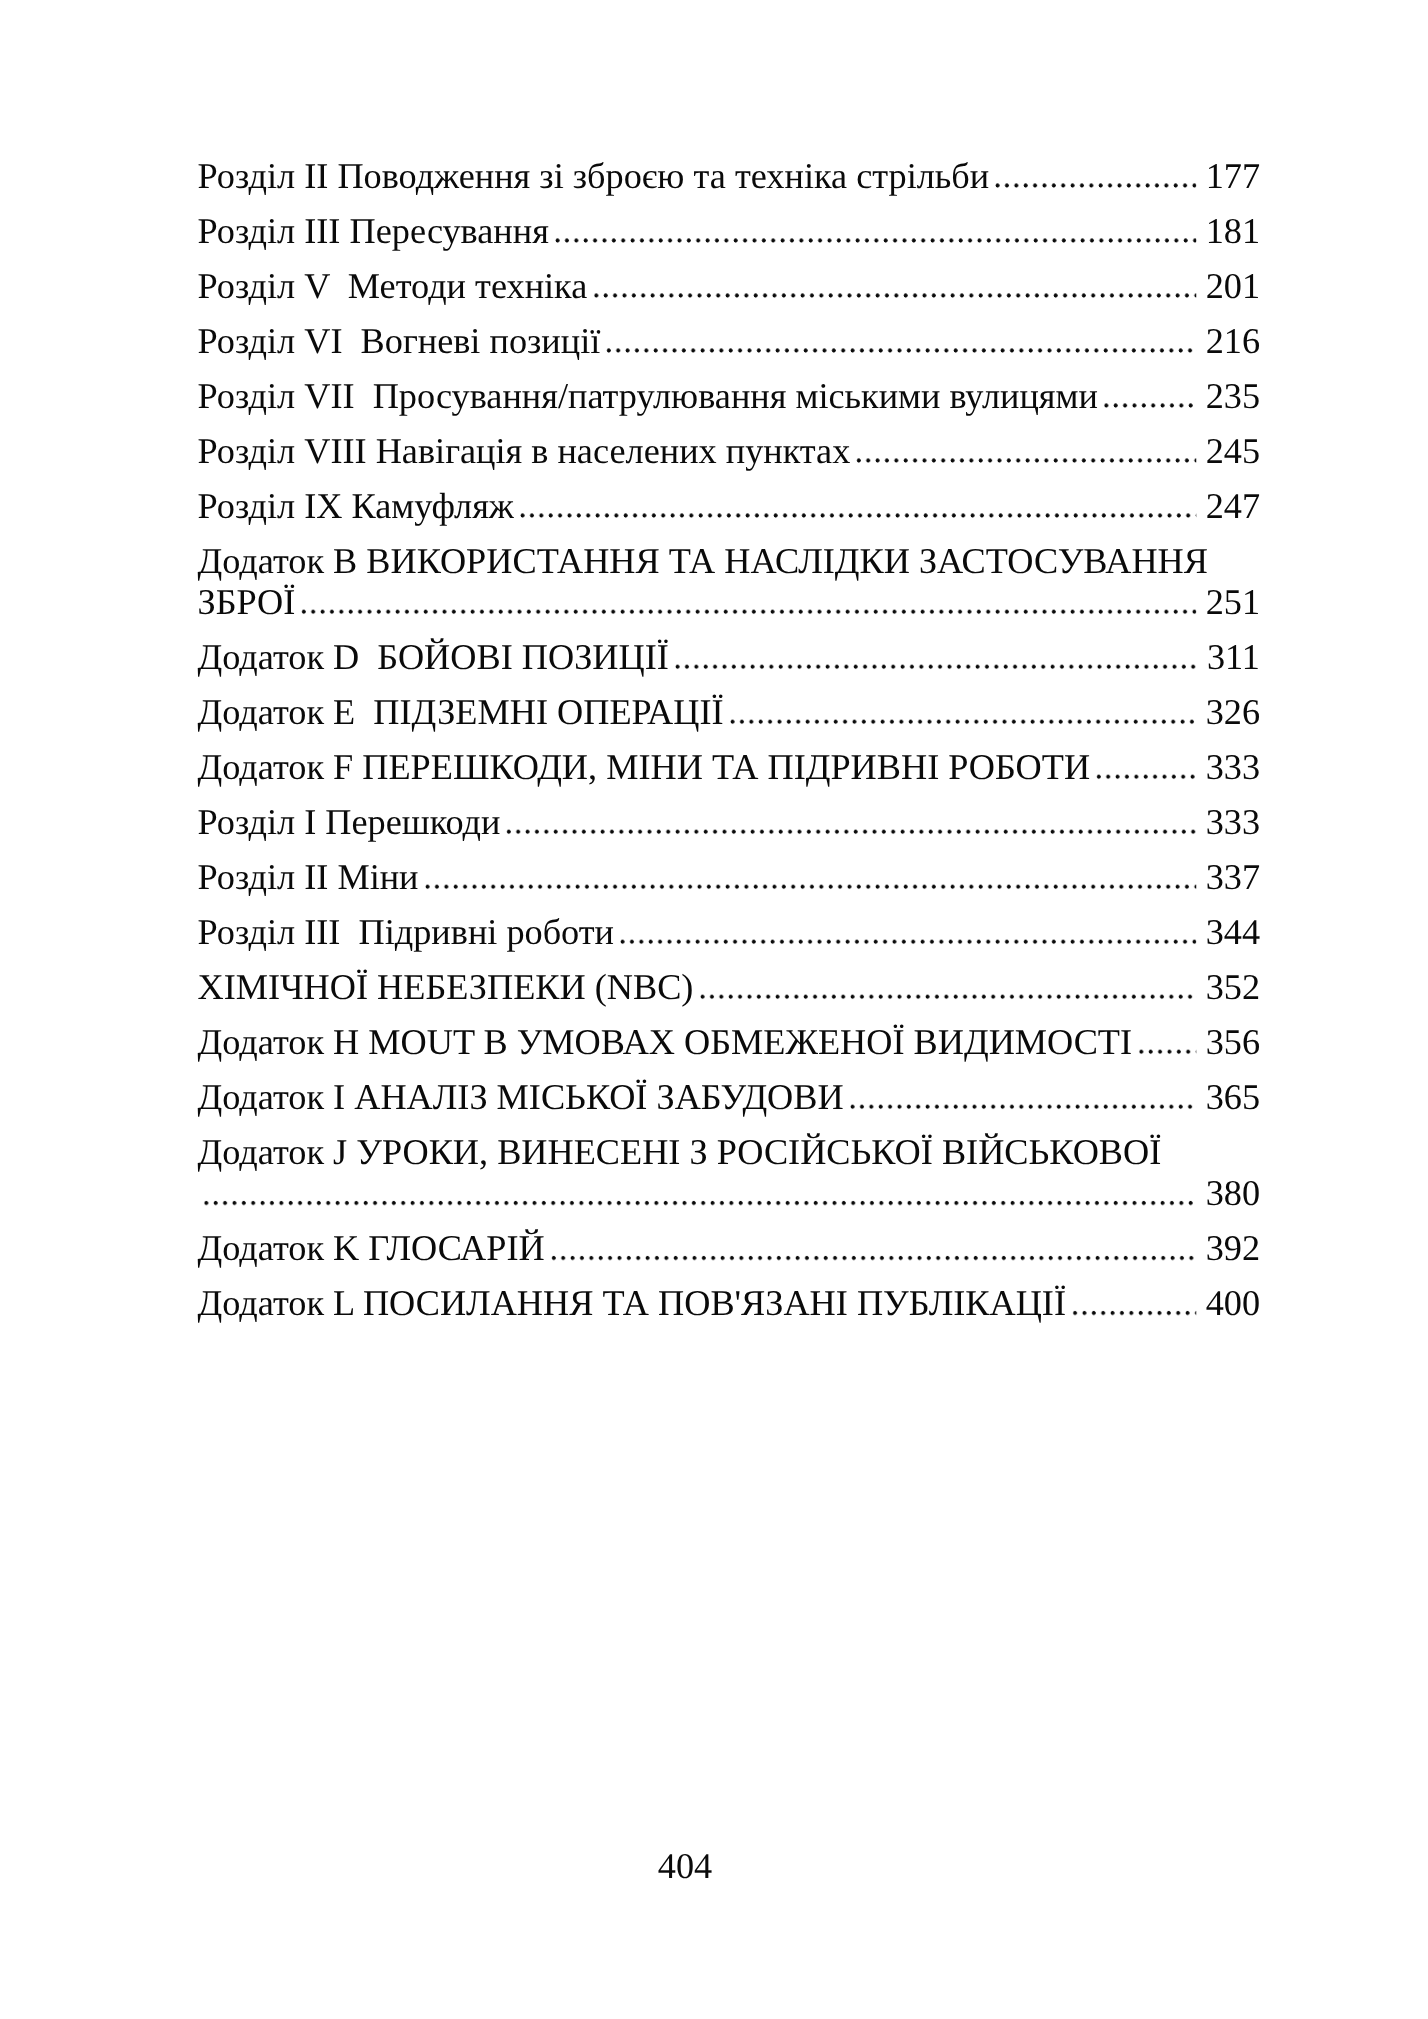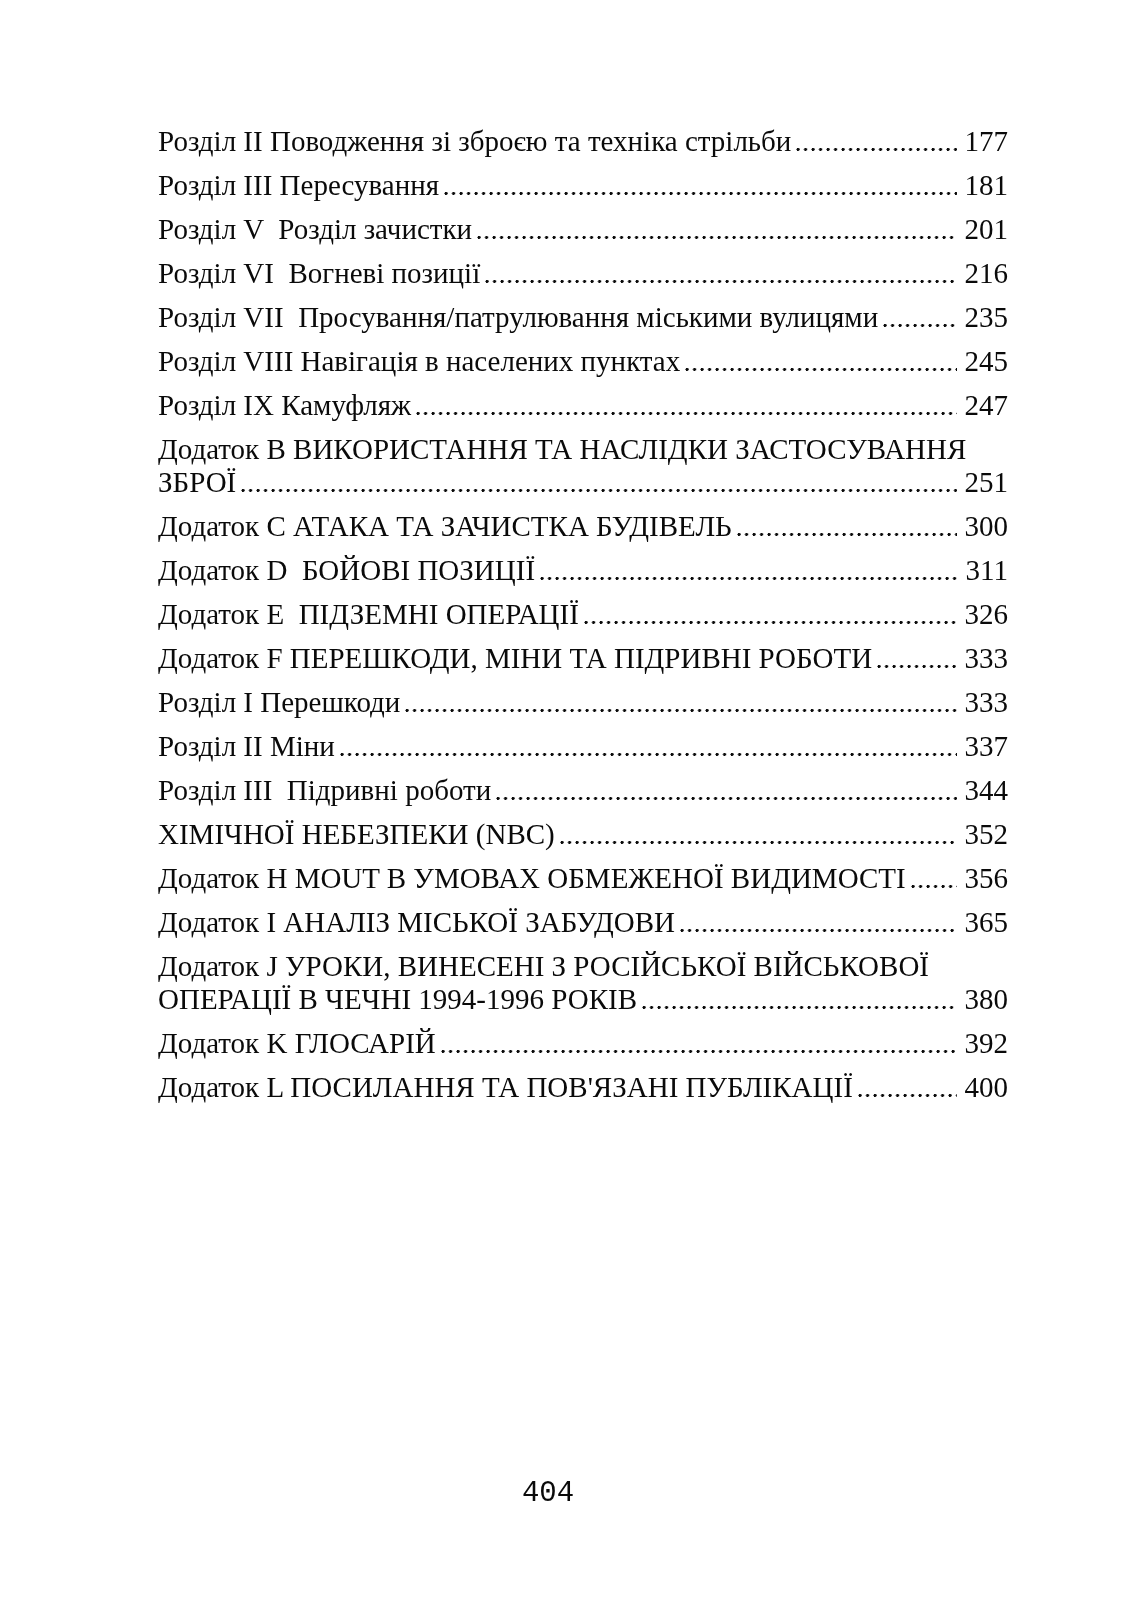--- a/index.html
+++ b/index.html
@@ -55,21 +55,20 @@
     font-style: normal;
     text-align: center;
   }
   .footer {
     position: absolute;
     left: 0;
     top: 1477px;
     width: 1096px;
     text-align: center;
     line-height: 33px;
-    font-family: Liberation Mono, monospace;
   }
 </style>
 </head>
 <body>
 
 <div class="page">
   <div class="toc">
 
     <div class="entry">
       <div class="row">
@@ -83,21 +82,21 @@
       <div class="row">
         <span class="title">Розділ III Пересування</span>
         <span class="leader"></span>
         <span class="pagenum">181</span>
       </div>
     </div>
 
 
     <div class="entry italic">
       <div class="row">
-        <span class="title">Розділ V  Розділ зачистки</span>
+        <span class="title">Розділ V  Методи техніка</span>
         <span class="leader"></span>
         <span class="pagenum">201</span>
       </div>
     </div>
 
     <div class="entry italic">
       <div class="row">
         <span class="title">Розділ VI  Вогневі позиції</span>
         <span class="leader"></span>
         <span class="pagenum">216</span>
@@ -130,27 +129,20 @@
 
     <div class="entry">
       <div class="titleline">Додаток B ВИКОРИСТАННЯ ТА НАСЛІДКИ ЗАСТОСУВАННЯ</div>
       <div class="row">
         <span class="title">ЗБРОЇ</span>
         <span class="leader"></span>
         <span class="pagenum">251</span>
       </div>
     </div>
 
-    <div class="entry">
-      <div class="row">
-        <span class="title">Додаток C АТАКА ТА ЗАЧИСТКА БУДІВЕЛЬ</span>
-        <span class="leader"></span>
-        <span class="pagenum">300</span>
-      </div>
-    </div>
 
     <div class="entry">
       <div class="row">
         <span class="title">Додаток D  БОЙОВІ ПОЗИЦІЇ</span>
         <span class="leader"></span>
         <span class="pagenum">311</span>
       </div>
     </div>
 
     <div class="entry">
@@ -213,21 +205,20 @@
       <div class="row">
         <span class="title">Додаток I АНАЛІЗ МІСЬКОЇ ЗАБУДОВИ</span>
         <span class="leader"></span>
         <span class="pagenum">365</span>
       </div>
     </div>
 
     <div class="entry">
       <div class="titleline">Додаток J УРОКИ, ВИНЕСЕНІ З РОСІЙСЬКОЇ ВІЙСЬКОВОЇ</div>
       <div class="row">
-        <span class="title">ОПЕРАЦІЇ В ЧЕЧНІ 1994-1996 РОКІВ</span>
         <span class="leader"></span>
         <span class="pagenum">380</span>
       </div>
     </div>
 
     <div class="entry">
       <div class="row">
         <span class="title">Додаток K ГЛОСАРІЙ</span>
         <span class="leader"></span>
         <span class="pagenum">392</span>

